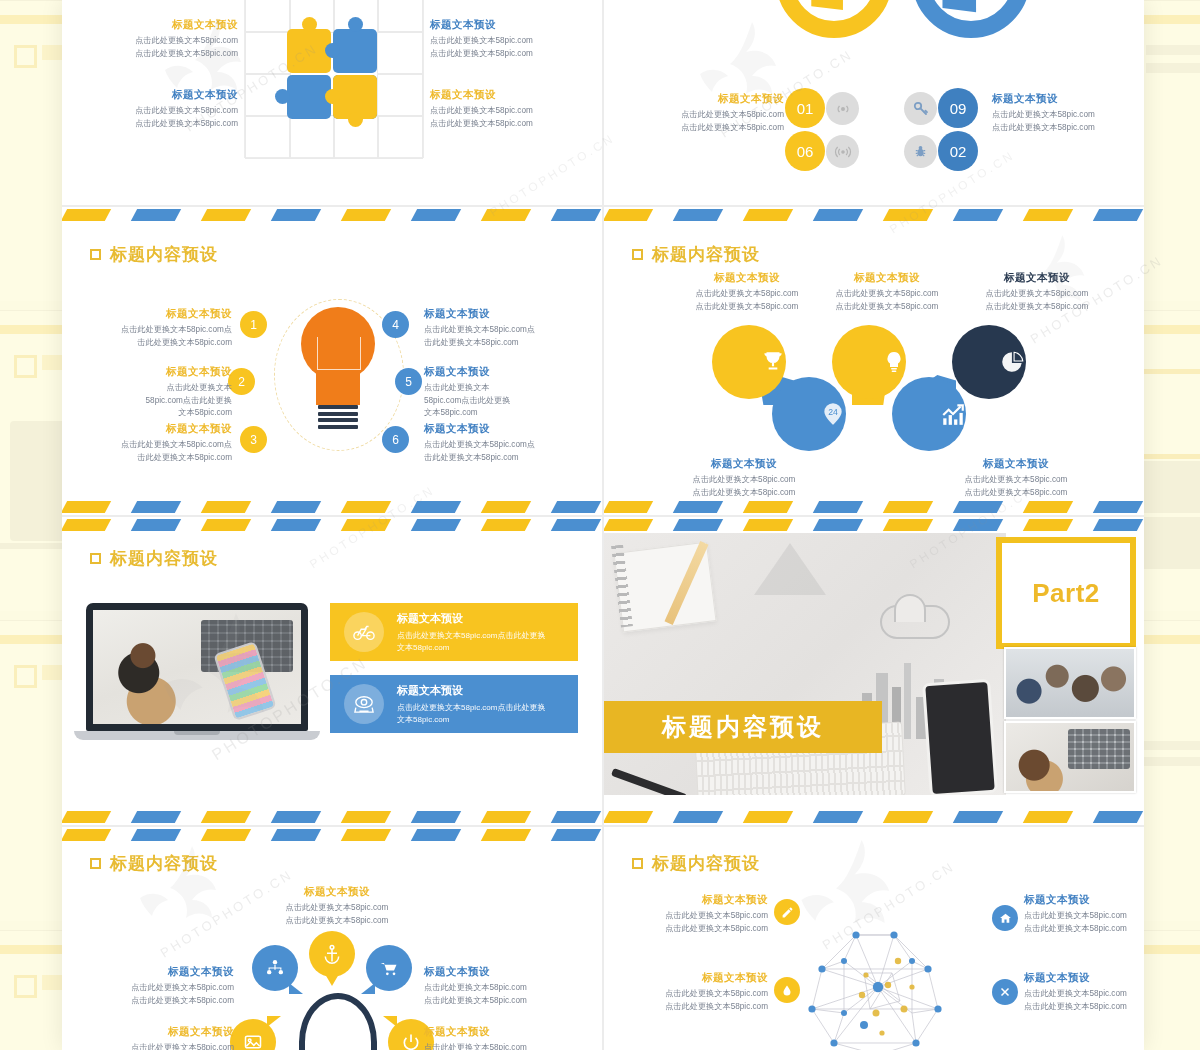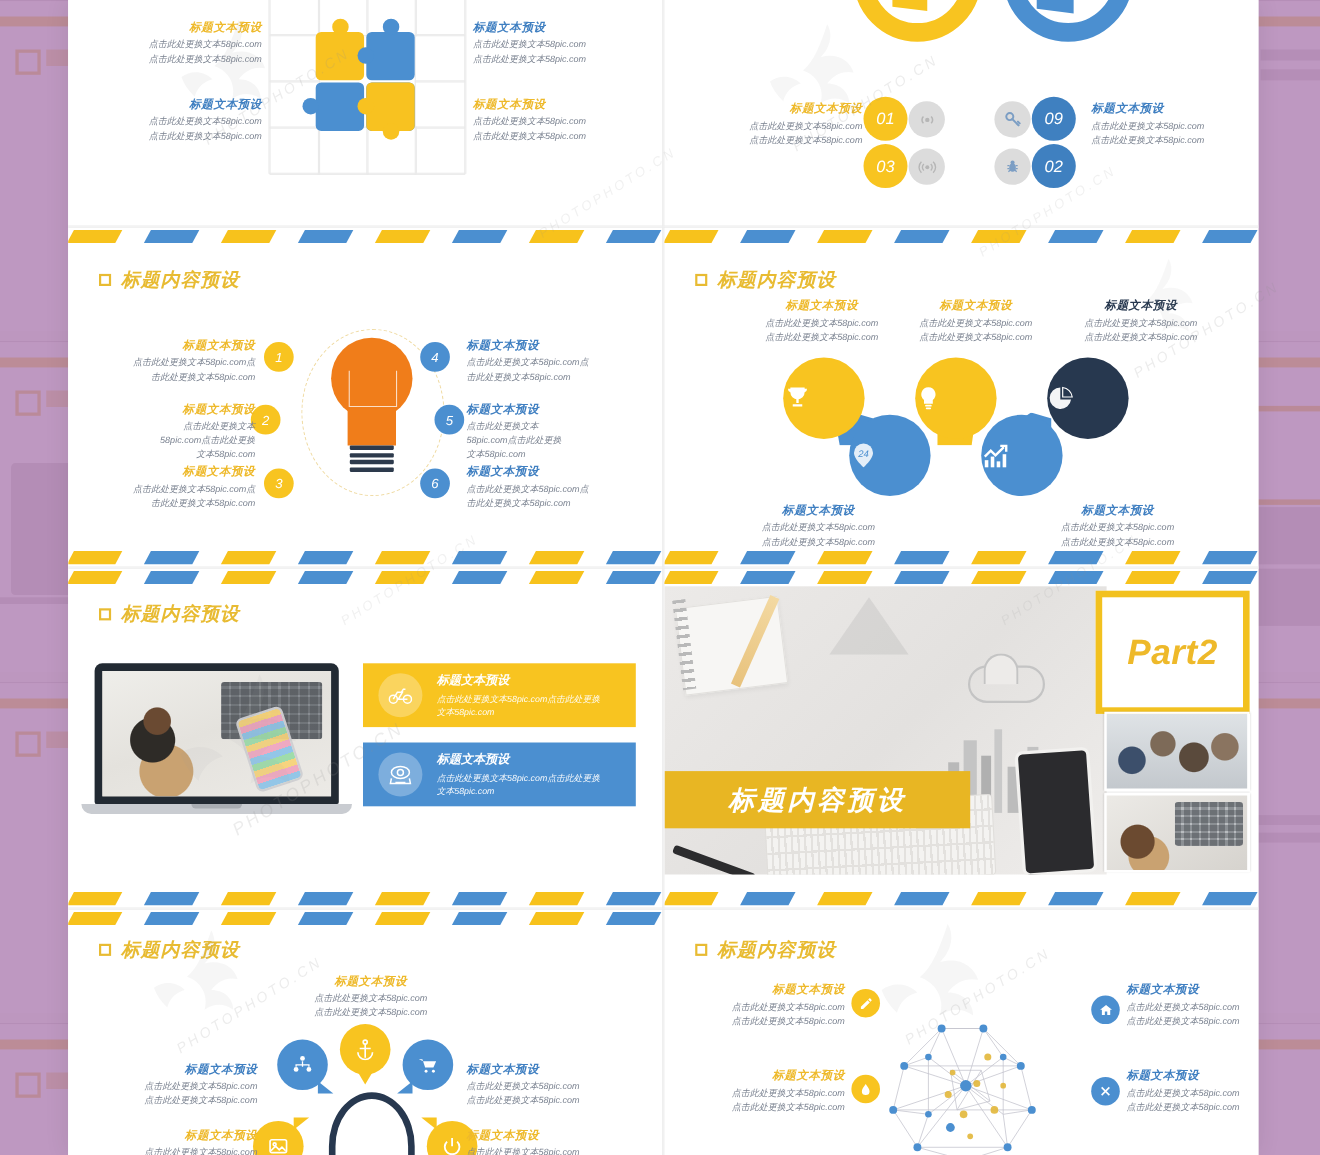--- a/index.html
+++ b/index.html
@@ -3,21 +3,21 @@
 <meta charset="utf-8">
 <style>
   html,body{margin:0;padding:0;}
   body{
     width:1200px;height:1050px;overflow:hidden;position:relative;
     background:#f3f3f3;
     font-family:"Liberation Sans","DejaVu Sans",sans-serif;
   }
 
   
-  #stage{position:absolute;inset:0;overflow:hidden;background:#701a75;font-style:italic;}
+  #stage{position:absolute;inset:0;overflow:hidden;background:#fef9c3;}
 
   
   .ghost-col{position:absolute;top:-60px;height:1180px;background:#fdfdfd;
     opacity:.55;filter:blur(0.3px);}
   .ghost-col.left{left:-38px;width:150px;box-shadow:6px 0 14px rgba(0,0,0,.07);}
   .ghost-col.right{right:-38px;width:150px;box-shadow:-6px 0 14px rgba(0,0,0,.07);}
   .ghost-slide{position:absolute;left:0;right:0;height:300px;background:#fff;
     border-top:1px solid #eee;}
   .ghost-bar{position:absolute;left:10%;right:-10%;height:9px;top:14px;
     background:#f6cf56;opacity:.45;}
@@ -89,21 +89,21 @@
   .bulb .neck{width:44px;height:34px;background:#f07d1a;margin:-10px auto 0;}
   .bulb .base{width:40px;margin:0 auto;}
   .bulb .base div{height:4px;background:#2d3a4c;margin-bottom:2.5px;border-radius:1px;}
   .stepc{position:absolute;width:27px;height:27px;border-radius:50%;
     display:flex;align-items:center;justify-content:center;color:#fff;font-size:12px;}
   .stepc.y{background:#f8c420;}
   .stepc.b{background:#4b8fd0;}
 
   
   .hexn{position:absolute;width:74px;height:74px;border-radius:50%;
-    display:flex;align-items:center;justify-content:flex-start;}
+    display:flex;align-items:center;justify-content:flex-end;}
   .hexn.y{background:#f8c420;}
   .hexn.b{background:#4b8fd0;}
   .hexn.d{background:#27384f;}
   .hexlink{position:absolute;width:34px;height:30px;}
 
   
   .laptop{position:absolute;}
   .laptop .lid{width:222px;height:128px;background:#222a33;border-radius:7px 7px 2px 2px;
     padding:7px;box-sizing:border-box;}
   .laptop .scr{width:100%;height:100%;overflow:hidden;position:relative;background:#d7d3cc;}
@@ -168,21 +168,21 @@
     background:#f4f3f1;border:1px solid #e0dedb;border-radius:4px;transform:rotate(-3deg);
     background-image:repeating-linear-gradient(90deg,transparent 0 4px,#e3e1de 4px 6px),
       repeating-linear-gradient(0deg,transparent 0 13px,#e3e1de 13px 15px);}
   .hero-pen{position:absolute;left:6px;bottom:6px;width:78px;height:8px;
     background:#2c2c2e;border-radius:3px;transform:rotate(20deg);}
   .hero-band{position:absolute;left:0;bottom:42px;width:278px;height:52px;
     background:#e8b623;display:flex;align-items:center;justify-content:center;}
   .hero-band span{color:#fff;font-size:24px;font-weight:bold;letter-spacing:3px;}
   .part-box{position:absolute;right:8px;top:20px;width:128px;height:100px;
     border:6px solid #f2c11f;display:flex;align-items:center;justify-content:center;background:#fff;}
-  .part-box span{color:#eeb92a;font-size:32px;font-weight:bold;letter-spacing:.5px;}
+  .part-box span{color:#eeb92a;font-size:26px;font-weight:bold;letter-spacing:.5px;}
   .thumb{position:absolute;right:8px;width:128px;height:68px;overflow:hidden;
     border:2px solid #fff;box-shadow:0 0 2px rgba(0,0,0,.2);}
   .thumb.t1{top:130px;background:
     radial-gradient(circle at 18% 62%, #3c4f6b 0 12px, transparent 13px),
     radial-gradient(circle at 40% 40%, #7d6a58 0 11px, transparent 12px),
     radial-gradient(circle at 62% 58%, #5a4a3c 0 13px, transparent 14px),
     radial-gradient(circle at 84% 44%, #8a7460 0 12px, transparent 13px),
     linear-gradient(180deg,#dfe3e6,#c3c8cd);}
   .thumb.t2{top:204px;background:
     radial-gradient(circle at 22% 62%, #6b4a30 0 15px, transparent 16px),
@@ -343,21 +343,21 @@
         <div style="position:absolute;left:336px;top:-48px;width:36px;height:58px;background:#4b8fd0;
              transform:perspective(90px) rotateY(-22deg);"></div>
 
         <div class="numc y" style="left:181px;top:88px;width:40px;height:40px;">01</div>
         <div class="numc g" style="left:222px;top:92px;width:33px;height:33px;">
           <svg width="16" height="14" viewBox="0 0 16 14" fill="#b6b6b6">
             <circle cx="8" cy="7" r="2"></circle>
             <path d="M4 3.4a5 5 0 000 7.2l1-1a3.6 3.6 0 010-5.2zM12 3.4a5 5 0 010 7.2l-1-1a3.6 3.6 0 000-5.2z"></path>
           </svg>
         </div>
-        <div class="numc y" style="left:181px;top:131px;width:40px;height:40px;">03</div>
+        <div class="numc y" style="left:181px;top:131px;width:40px;height:40px;">06</div>
         <div class="numc g" style="left:222px;top:135px;width:33px;height:33px;">
           <svg width="18" height="14" viewBox="0 0 18 14" fill="#b6b6b6">
             <circle cx="9" cy="7" r="1.8"></circle>
             <path d="M5.4 3.6a4.6 4.6 0 000 6.8l.9-.9a3.3 3.3 0 010-5zM12.6 3.6a4.6 4.6 0 010 6.8l-.9-.9a3.3 3.3 0 000-5z"></path>
             <path d="M3.2 1.6a7.4 7.4 0 000 10.8l.9-.9a6.1 6.1 0 010-9zM14.8 1.6a7.4 7.4 0 010 10.8l-.9-.9a6.1 6.1 0 000-9z"></path>
           </svg>
         </div>
         <div class="numc g" style="left:300px;top:92px;width:33px;height:33px;">
           <svg width="16" height="16" viewBox="0 0 16 16" fill="#7c9ec4">
             <circle cx="5" cy="5" r="3.2" fill="none" stroke="#7c9ec4" stroke-width="1.8"></circle>

